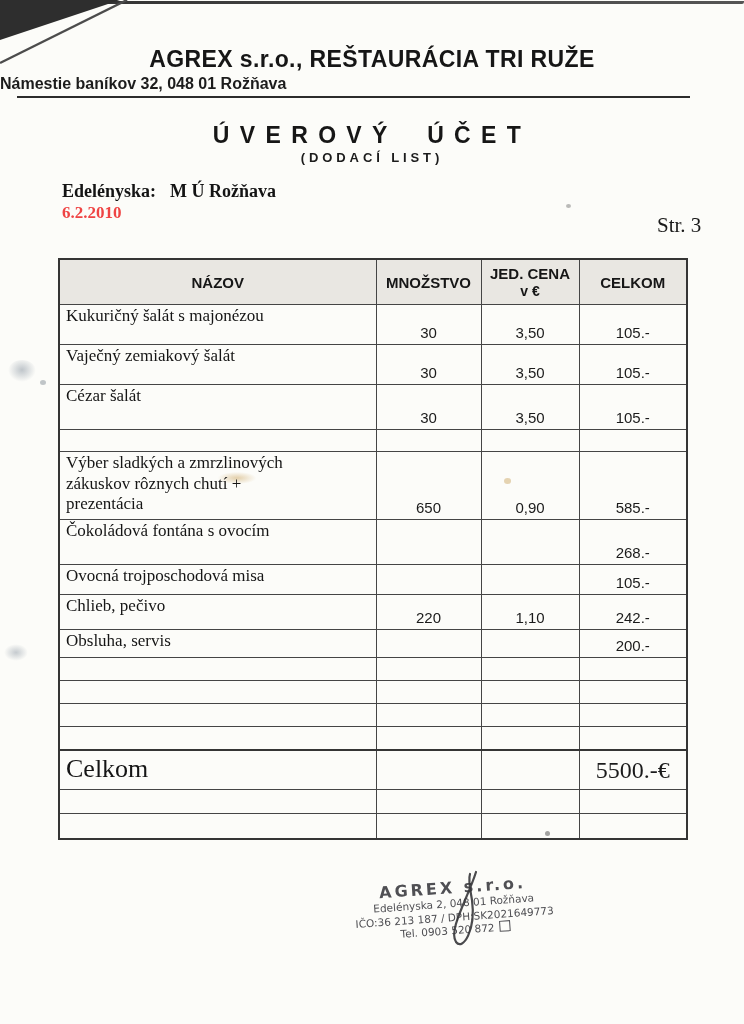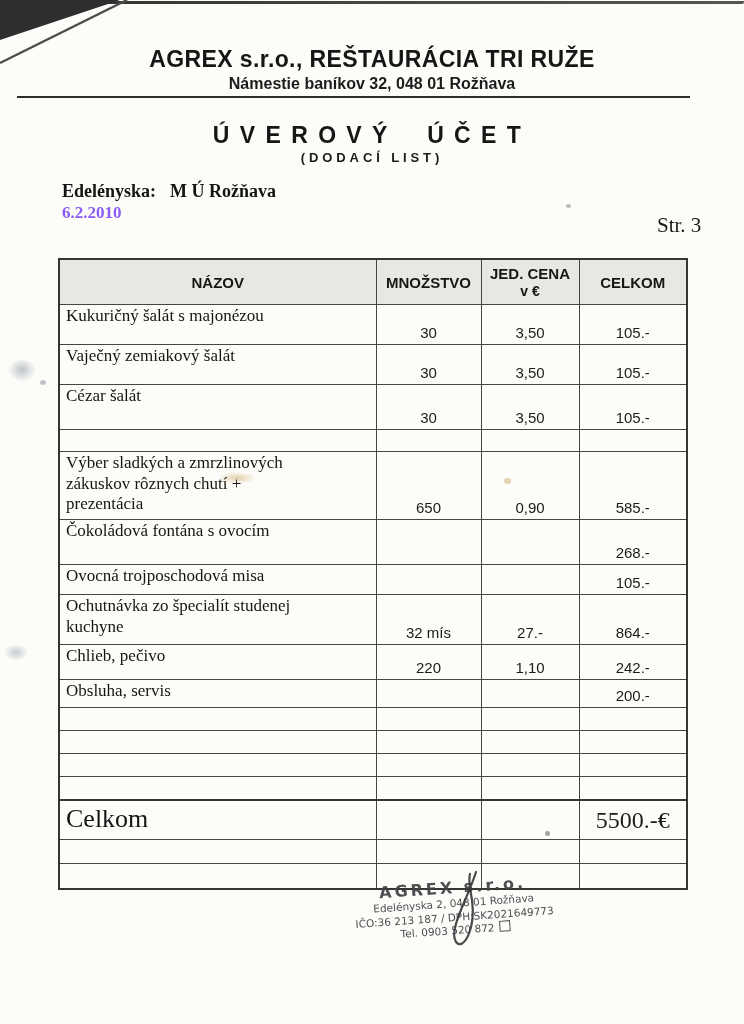--- a/index.html
+++ b/index.html
@@ -20,32 +20,32 @@
   .s2{left:4px;top:644px;width:24px;height:17px;
     background:radial-gradient(ellipse at 50% 50%, rgba(130,142,155,.45), rgba(130,142,155,0) 70%);}
   .s3{left:218px;top:472px;width:38px;height:12px;border-radius:40%;
     background:radial-gradient(ellipse at 50% 50%, rgba(206,170,105,.55), rgba(206,170,105,0) 72%);}
   .s4{left:504px;top:478px;width:7px;height:6px;background:rgba(206,170,105,.5);}
   .s5{left:545px;top:831px;width:5px;height:5px;background:rgba(90,90,90,.55);}
   .s6{left:566px;top:204px;width:5px;height:4px;background:rgba(120,120,120,.5);}
   
   .company{position:absolute;top:46px;left:0;width:744px;text-align:center;
     font-family:"Liberation Sans",sans-serif;font-weight:bold;font-size:23px;letter-spacing:.4px;color:#161616;}
-  .address{position:absolute;top:75px;left:0;width:744px;text-align:center;
+  .address{position:absolute;top:75px;left:0;width:744px;text-align:left;
     font-family:"Liberation Sans",sans-serif;font-weight:bold;font-size:16px;color:#1c1c1c;}
   .rule{position:absolute;top:96px;left:17px;width:673px;height:2px;background:#2c2c2c;}
   .doc-title{position:absolute;top:122px;left:0;width:744px;text-align:center;
     font-family:"Liberation Sans",sans-serif;font-weight:bold;font-size:23px;
     letter-spacing:.45em;word-spacing:.55em;color:#161616;}
   .doc-subtitle{position:absolute;top:150px;left:0;width:744px;text-align:center;
     font-family:"Liberation Sans",sans-serif;font-weight:bold;font-size:13px;
     letter-spacing:.3em;color:#1c1c1c;}
   .customer{position:absolute;top:181px;left:62px;font-weight:bold;font-size:18px;color:#141414;}
   .customer .val{margin-left:14px;}
-  .date{position:absolute;top:203px;left:62px;font-weight:bold;font-size:17px;color:#8b5cf6;}
+  .date{position:absolute;top:203px;left:62px;font-weight:bold;font-size:17px;color:#ef4444;}
   .page-num{position:absolute;top:213px;left:613px;font-size:21px;color:#1a1a1a;margin-left:44px;}
   
   table.doc{position:absolute;top:258px;left:58px;width:628px;
     border-collapse:collapse;table-layout:fixed;background:transparent;
     border:2.5px solid #353535;}
   table.doc th, table.doc td{border:1.5px solid #454545;overflow:hidden;}
   thead th{height:42px;background:#e9e7e2;vertical-align:middle;text-align:center;
     font-family:"Liberation Sans",sans-serif;font-weight:bold;font-size:15px;color:#161616;
     border-bottom:2.5px solid #353535;}
   thead th .sub{display:block;font-size:14px;margin-top:1px;}
@@ -149,27 +149,20 @@
           <td class="num"></td>
           <td class="num"></td>
           <td class="num">268.-</td>
         </tr>
         <tr style="height: 30px;">
           <td class="name">Ovocná trojposchodová misa</td>
           <td class="num"></td>
           <td class="num"></td>
           <td class="num">105.-</td>
         </tr>
-        <tr style="height: 50px;">
-          <td class="name">Ochutnávka zo špecialít studenej
-kuchyne</td>
-          <td class="num">32 mís</td>
-          <td class="num">27.-</td>
-          <td class="num">864.-</td>
-        </tr>
         <tr style="height: 35px;">
           <td class="name">Chlieb, pečivo</td>
           <td class="num">220</td>
           <td class="num">1,10</td>
           <td class="num">242.-</td>
         </tr>
         <tr style="height: 28px;">
           <td class="name">Obsluha, servis</td>
           <td class="num"></td>
           <td class="num"></td>

